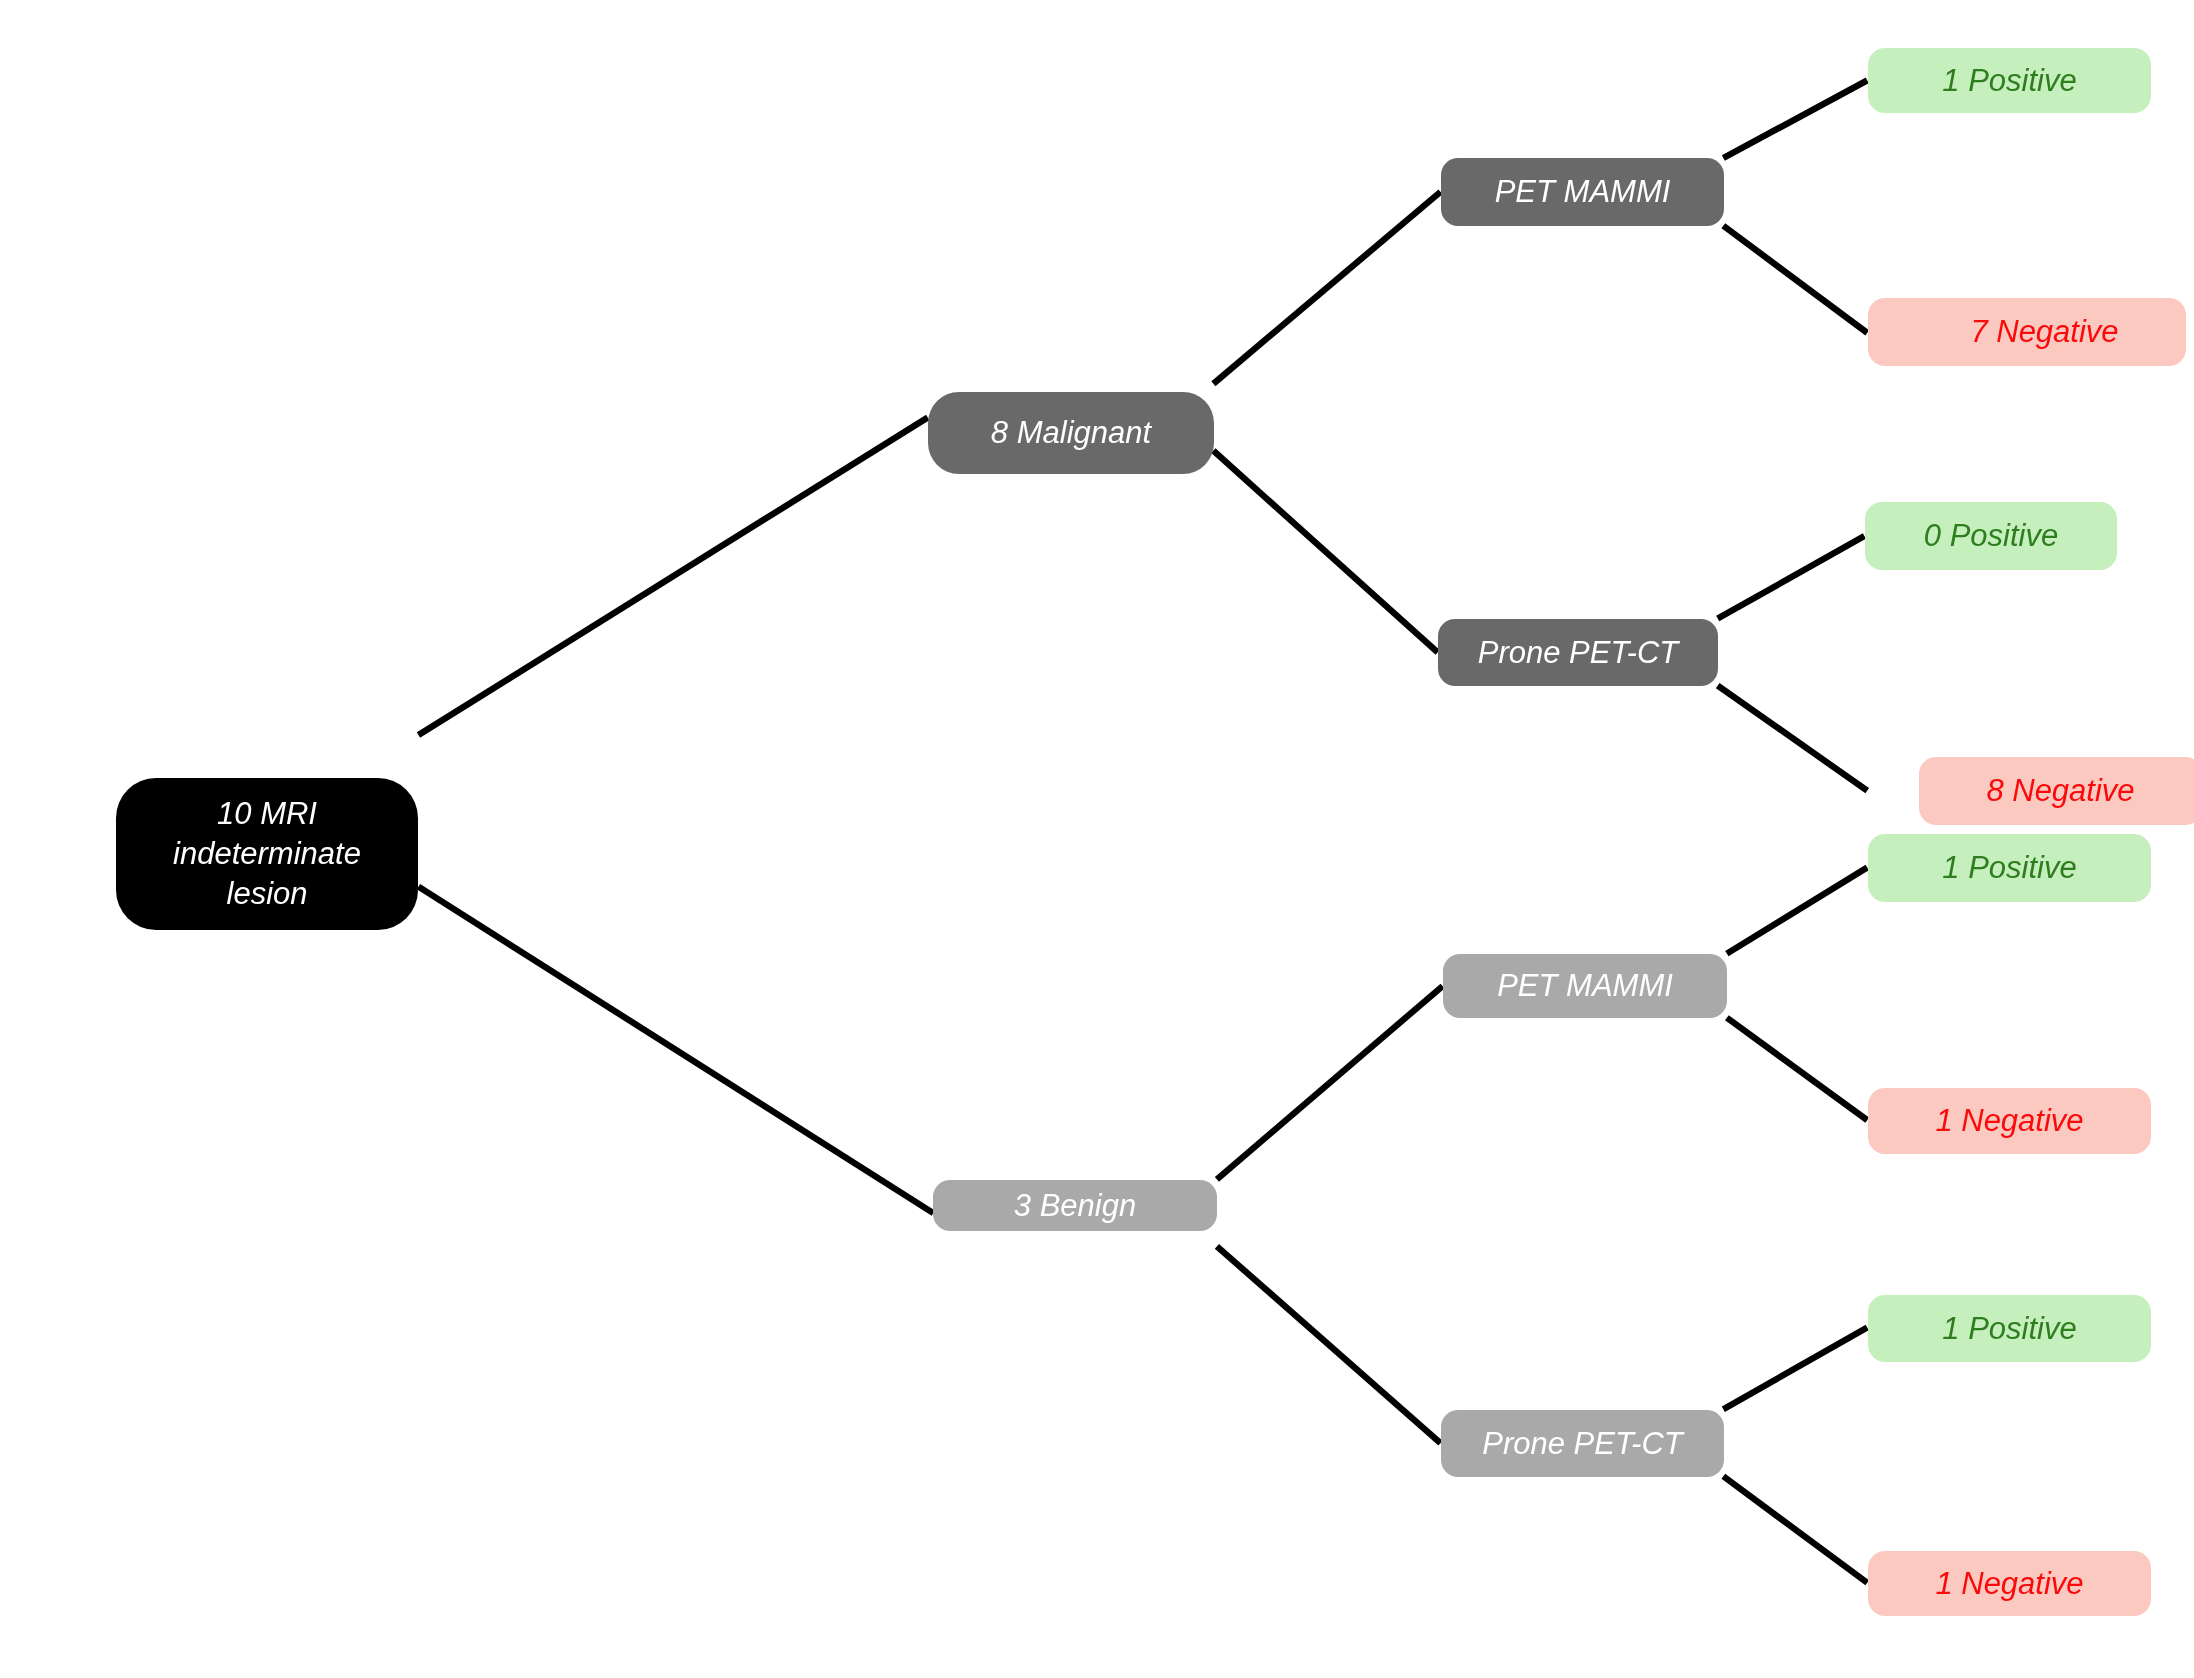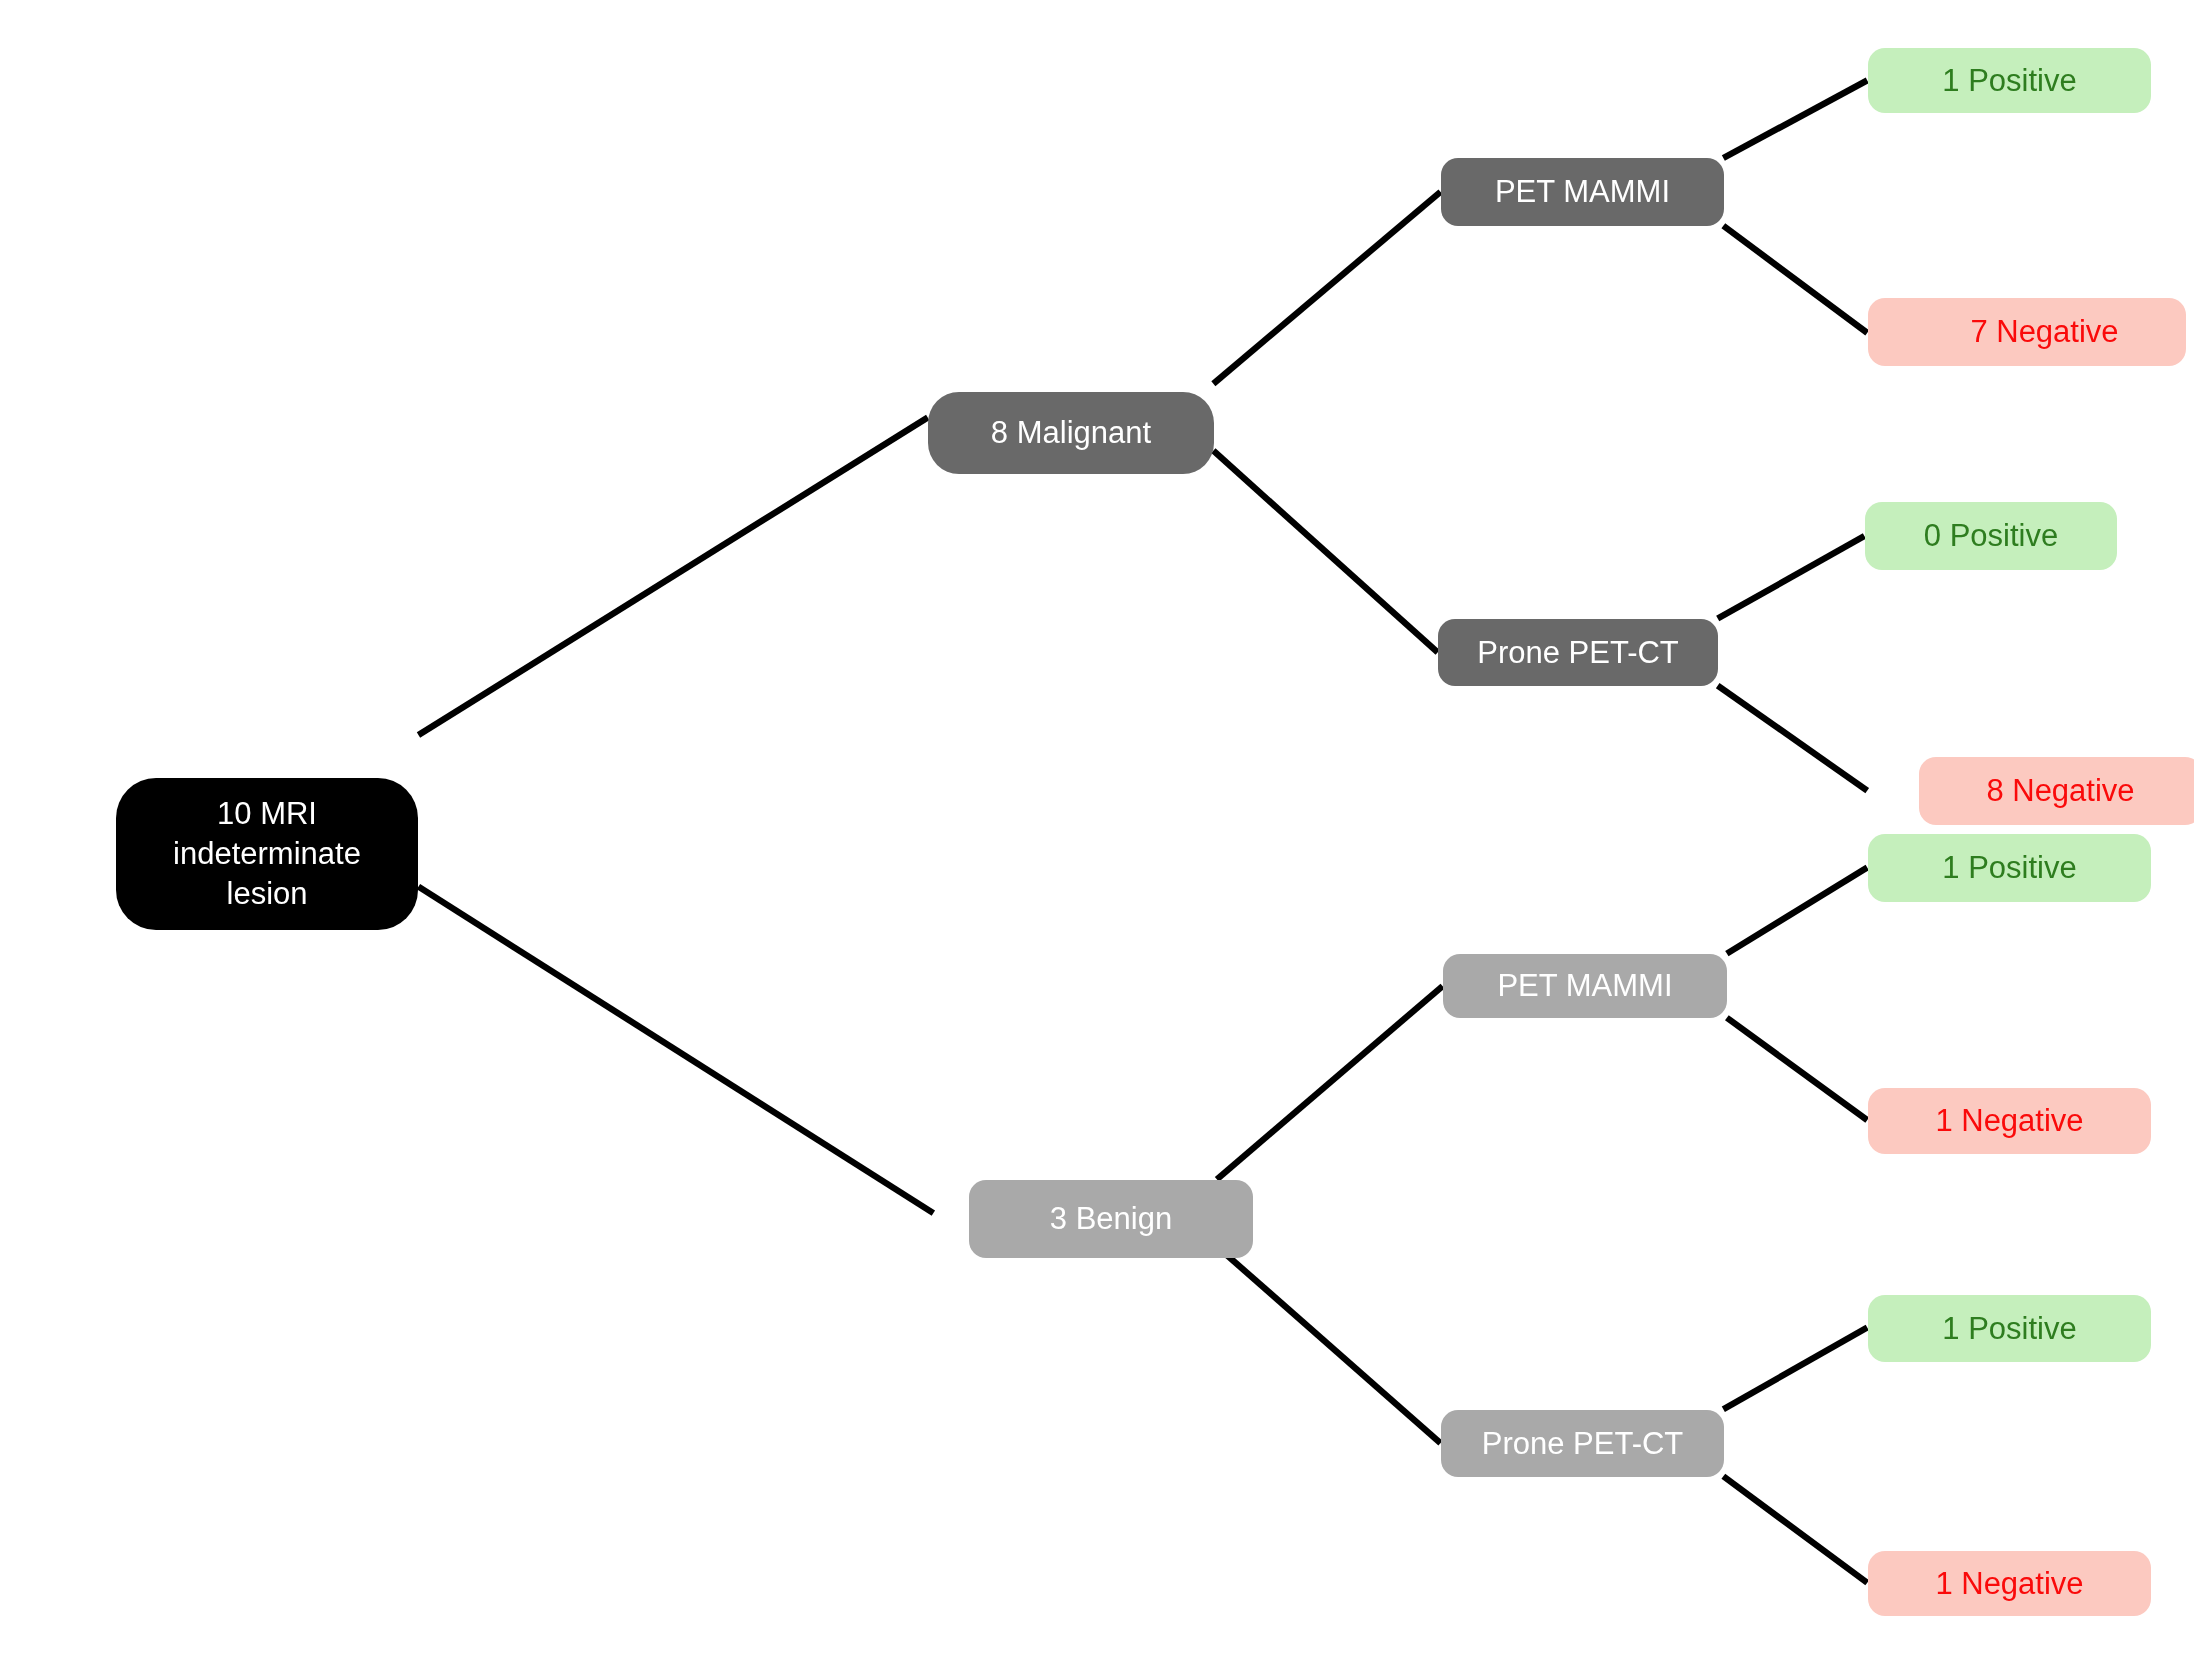--- a/index.html
+++ b/index.html
@@ -25,20 +25,21 @@
     position: absolute;
     z-index: 1;
     display: flex;
     align-items: center;
     justify-content: center;
     text-align: center;
     font-size: 31px;
     border-radius: 17px;
     line-height: 1.28;
     white-space: nowrap;
+    font-style: italic;
   }
   .node.root {
     background: var(--root_bg, #000000);
     color: var(--root_text, #ffffff);
     border-radius: 40px;
     white-space: normal;
     padding: 0 21px;
     box-sizing: border-box;
   }
   .node.dark {
@@ -77,21 +78,21 @@
     <line x1="2448" y1="1352" x2="2647" y2="1230"></line>
     <line x1="2448" y1="1443" x2="2647" y2="1588"></line>
     <line x1="2443" y1="1998" x2="2647" y2="1882"></line>
     <line x1="2443" y1="2093" x2="2647" y2="2244"></line>
   </svg>
 
   <div class="node root" style="left:116px; top:778px; width:302px; height:152px;">10 MRI indeterminate lesion</div>
 
   <div class="node dark" style="left:928px; top:392px; width:286px; height:82px;border-radius:31px;">8 Malignant</div>
 
-  <div class="node light" style="left:933px; top:1180px; width:284px; height:78px;margin-left:36px;">3 Benign</div>
+  <div class="node light" style="left:933px; top:1180px; width:284px; height:51px;">3 Benign</div>
 
   <div class="node dark" style="left:1441px; top:158px; width:283px; height:68px;">PET MAMMI</div>
 
   <div class="node dark" style="left:1438px; top:619px; width:280px; height:67px;">Prone PET-CT</div>
 
   <div class="node light" style="left:1443px; top:954px; width:284px; height:64px;">PET MAMMI</div>
 
   <div class="node light" style="left:1441px; top:1410px; width:283px; height:67px;">Prone PET-CT</div>
 
   <div class="node positive" style="left:1868px; top:48px; width:283px; height:65px;">1 Positive</div>

